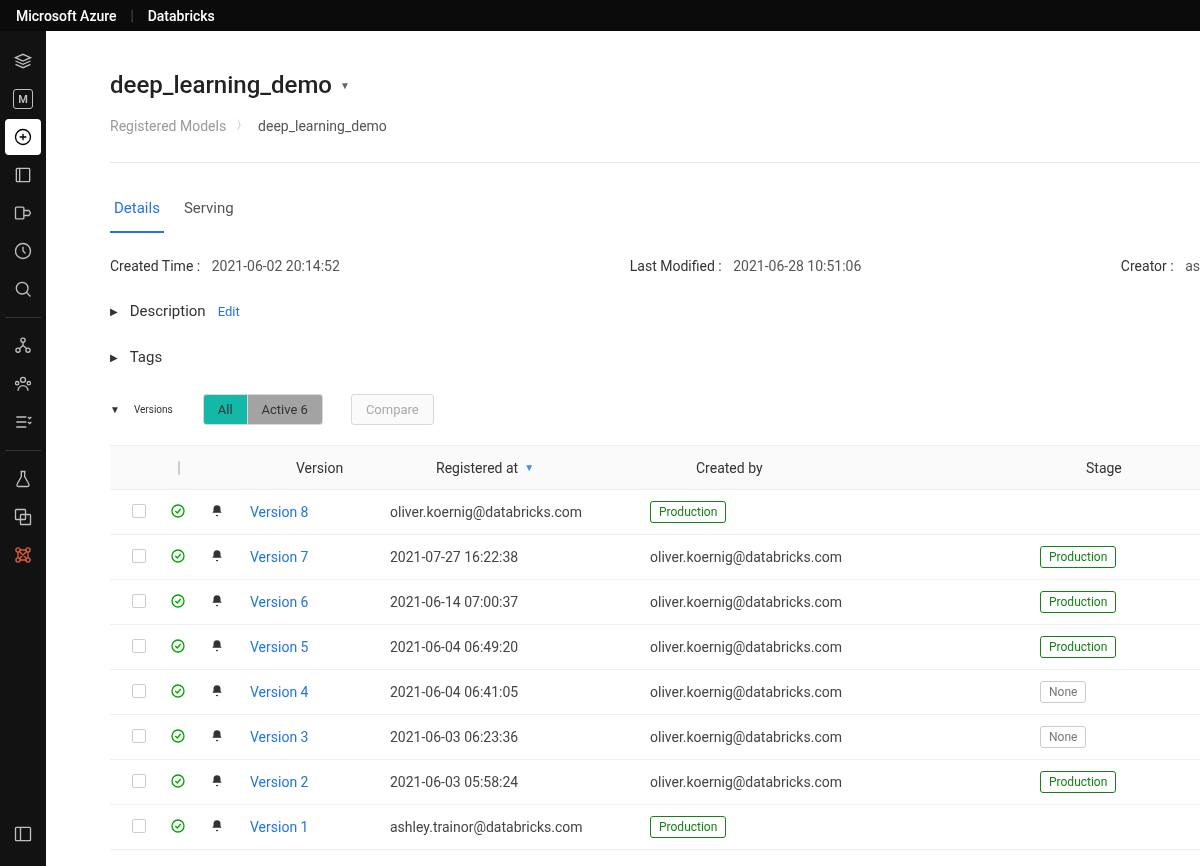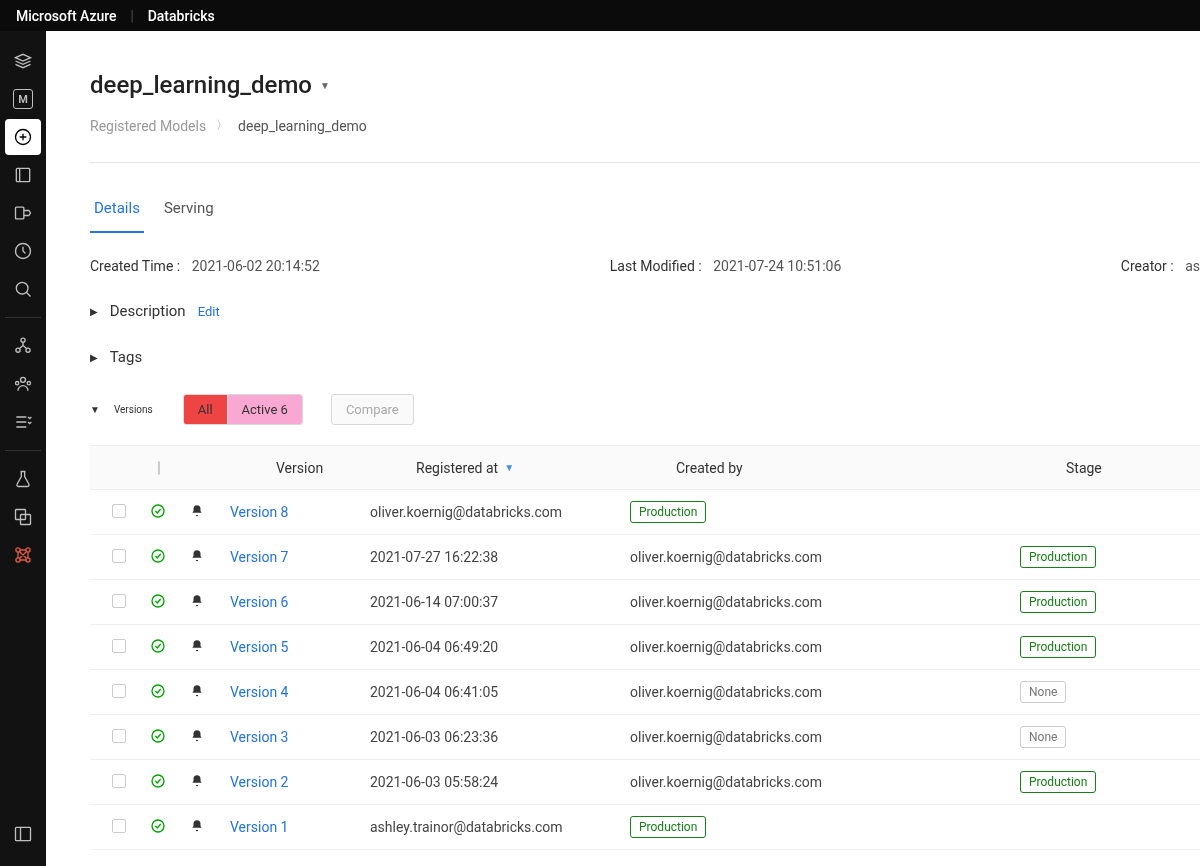--- a/index.html
+++ b/index.html
@@ -8,43 +8,43 @@
 .topbar .brand-sep { margin: 0 14px; color: #666; font-weight: 300; }
 .layout { display: flex; height: 835px; }
 .sidebar { width: 46px; background: #121212; display: flex; flex-direction: column; align-items: center; padding-top: 12px; gap: 2px; position: relative; }
 .sidebar .nav-item { width: 36px; height: 36px; display: flex; align-items: center; justify-content: center; color: #bfbfbf; border-radius: 4px; cursor: pointer; }
 .sidebar .nav-item.active { background: #fff; color: #000; }
 .sidebar .nav-item.active-red { color: #e05c3e; }
 .sidebar .nav-sep { width: 36px; height: 1px; background: #333; margin: 8px 0; }
 .sidebar .nav-bottom { margin-top: auto; margin-bottom: 14px; }
 .sidebar svg { width: 20px; height: 20px; stroke: currentColor; fill: none; stroke-width: 1.6; }
 .sidebar .glyph { font-size: 11px; font-weight: 600; border: 1.5px solid currentColor; border-radius: 3px; width: 20px; height: 20px; display: flex; align-items: center; justify-content: center; }
-.main { flex: 1; padding: 40px 0 0 44px; overflow: hidden; }
+.main { flex: 1; padding: 40px 0 0 64px; overflow: hidden; }
 .page-title-row { display: flex; align-items: center; }
 .page-title { font-size: 24px; font-weight: 500; color: #222; }
 .page-title-caret { margin-left: 8px; color: #666; font-size: 10px; }
 .breadcrumb { margin-top: 18px; color: #9a9a9a; font-size: 14px; display: flex; align-items: center; gap: 10px; }
 .breadcrumb .bc-current { color: #555; }
 .breadcrumb .bc-sep { color: #9a9a9a; font-size: 12px; }
 .hr { border: none; border-top: 1px solid #e6e6e6; margin-top: 28px; }
 .tabs { display: flex; gap: 16px; margin-top: 26px; border-bottom: 1px solid transparent; }
 .tab { padding: 10px 4px 14px; font-size: 15px; color: #555; cursor: pointer; border-bottom: 2px solid transparent; }
 .tab.active { color: #2374e1; border-bottom-color: #2374e1; }
 .meta-row { display: flex; gap: 120px; margin-top: 24px; font-size: 14px; color: #333; }
 .meta-row .label { color: #333; }
 .meta-row .value { color: #555; margin-left: 8px; }
 .section { margin-top: 28px; display: flex; align-items: center; gap: 12px; font-size: 15px; color: #333; }
 .section .caret { font-size: 10px; color: #333; }
 .section .edit { color: #2374e1; font-size: 13px; cursor: pointer; }
 .versions-row { margin-top: 28px; display: flex; align-items: center; gap: 14px; }
 .versions-row .caret { font-size: 10px; }
 .versions-row .section-title { font-size: 10px; }
 .seg { display: flex; border: 1px solid #d9d9d9; border-radius: 3px; overflow: hidden; margin-left: 16px; }
-.seg button { border: none; background: #f9a8d4; padding: 7px 14px; font-size: 13px; cursor: pointer; color: #333; }
-.seg button.sel { background: #ef4444; }
+.seg button { border: none; background: #a3a3a3; padding: 7px 14px; font-size: 13px; cursor: pointer; color: #333; }
+.seg button.sel { background: #14b8a6; }
 .seg button + button { border-left: 1px solid #d9d9d9; }
 .compare-btn { margin-left: 14px; border: 1px solid #d9d9d9; background: #fafafa; color: #aaa; padding: 7px 14px; border-radius: 3px; font-size: 13px; cursor: default; }
 .table { margin-top: 20px; border-top: 1px solid #eee; }
 .thead, .trow { display: grid; grid-template-columns: 60px 40px 40px 140px 260px 390px 160px; align-items: center; }
 .thead { background: #fafafa; height: 44px; font-size: 14px; color: #333; border-bottom: 1px solid #eee; }
 .thead .th { padding-left: 4px; display: flex; align-items: center; gap: 6px; margin-left: 42px; }
 .thead .sort-caret { color: #4a90e2; font-size: 10px; }
 .trow { height: 45px; border-bottom: 1px solid #f0f0f0; font-size: 14px; color: #444; }
 .chk { width: 14px; height: 14px; border: 1px solid #ccc; border-radius: 2px; display: inline-block; margin-left: 22px; cursor: pointer; }
 .status-ok { color: #01a501; }
@@ -175,21 +175,21 @@
       <div class="tab">Serving</div>
     </div>
 
     <div class="meta-row">
       <div>
         <span class="label">Created Time :</span>
         <span class="value">2021-06-02 20:14:52</span>
       </div>
       <div style="margin-left:170px;">
         <span class="label">Last Modified :</span>
-        <span class="value">2021-07-24 10:51:06</span>
+        <span class="value">2021-06-28 10:51:06</span>
       </div>
       <div style="margin-left:auto; margin-right:0;">
         <span class="label">Creator :</span>
         <span class="value">as</span>
       </div>
     </div>
 
     <div class="section">
       <span class="caret">▶</span>
       <span>Description</span>

